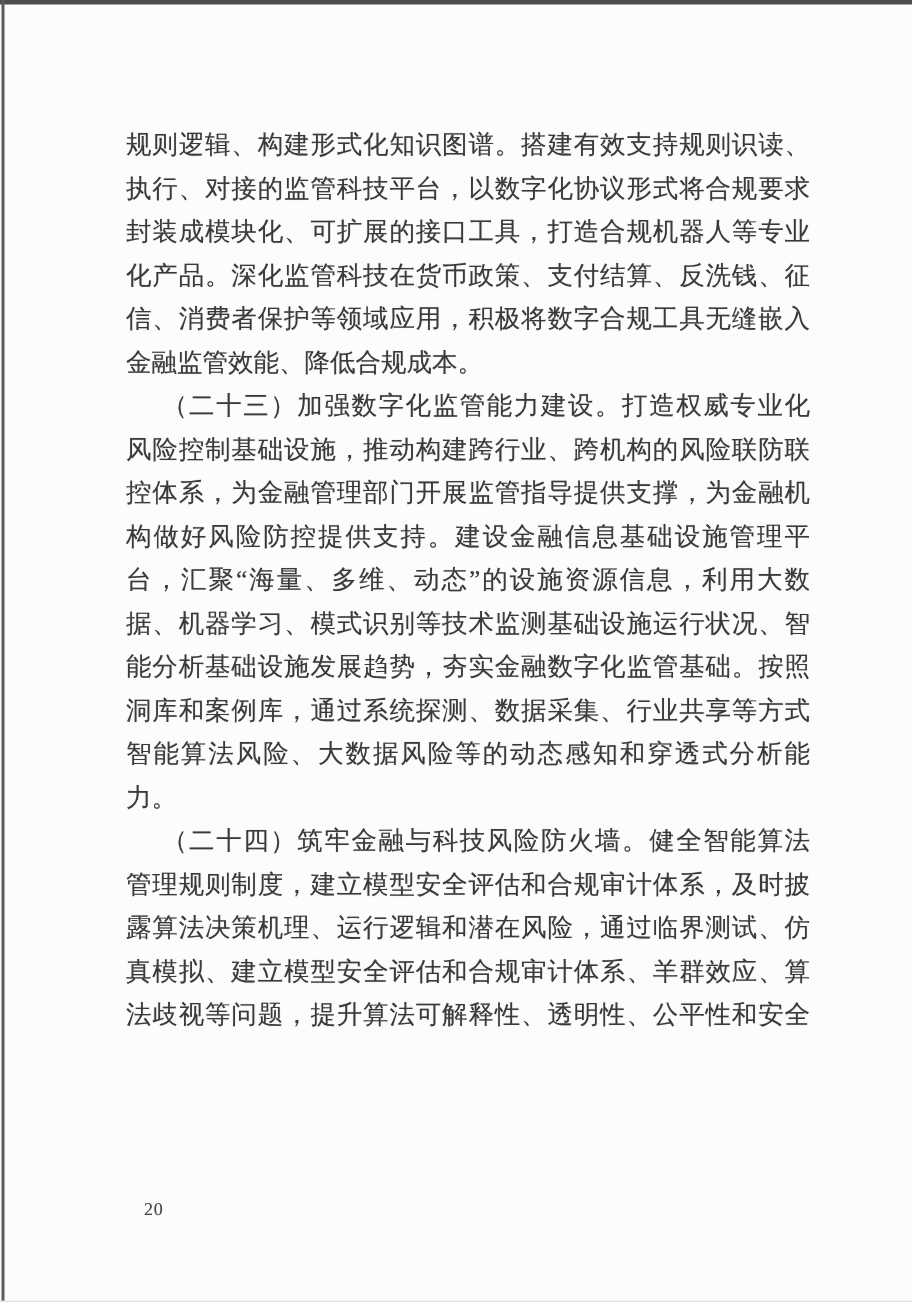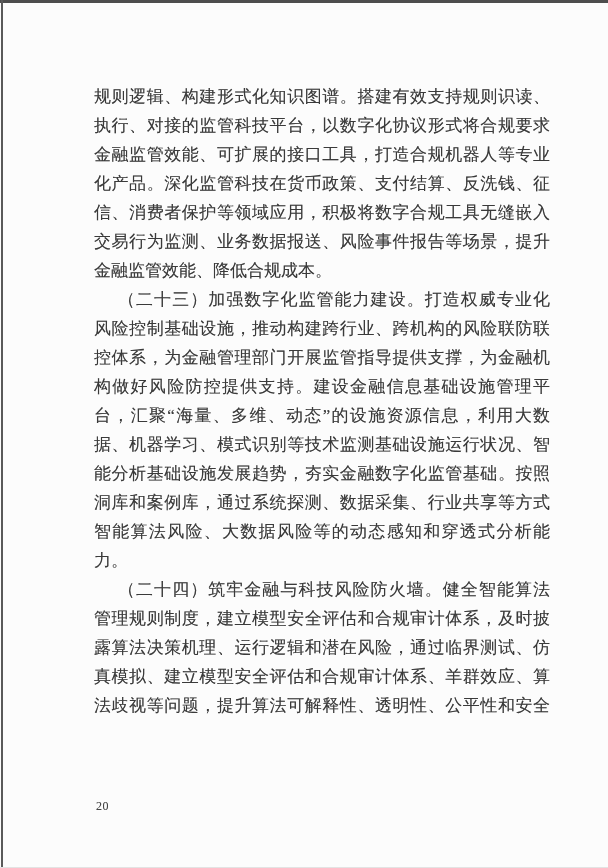--- a/index.html
+++ b/index.html
@@ -31,21 +31,21 @@
   }
   .edge-bottom-shade {
     position: absolute;
     left: 0; bottom: 0;
     width: 608px; height: 1px;
     background: #e3e3e3;
   }
   .text-block {
     position: absolute;
     top: 82px;
-    left: 94px;
+    left: 84px;
     width: 456px;
   }
   .text-line {
     height: 29px;
     line-height: 29px;
     font-size: 17px;
     color: #3a3a3a;
     text-shadow: 0 0 0.6px rgba(70,70,70,0.45);
     text-align: justify;
     text-align-last: justify;
@@ -73,24 +73,23 @@
 <body>
 
 <div class="scan-page">
   <div class="edge-top"></div>
   <div class="edge-left"></div>
   <div class="edge-bottom-shade"></div>
 
   <div class="text-block" id="text-block">
       <div class="text-line">规则逻辑、构建形式化知识图谱。搭建有效支持规则识读、</div>
       <div class="text-line">执行、对接的监管科技平台，以数字化协议形式将合规要求</div>
-      <div class="text-line">金融监管效能、可扩展的接口工具，打造合规机器人等专业</div>
+      <div class="text-line">封装成模块化、可扩展的接口工具，打造合规机器人等专业</div>
       <div class="text-line">化产品。深化监管科技在货币政策、支付结算、反洗钱、征</div>
       <div class="text-line">信、消费者保护等领域应用，积极将数字合规工具无缝嵌入</div>
-      <div class="text-line">交易行为监测、业务数据报送、风险事件报告等场景，提升</div>
       <div class="text-line flush">金融监管效能、降低合规成本。</div>
       <div class="text-line indent">（二十三）加强数字化监管能力建设。打造权威专业化</div>
       <div class="text-line">风险控制基础设施，推动构建跨行业、跨机构的风险联防联</div>
       <div class="text-line">控体系，为金融管理部门开展监管指导提供支撑，为金融机</div>
       <div class="text-line">构做好风险防控提供支持。建设金融信息基础设施管理平</div>
       <div class="text-line">台，汇聚“海量、多维、动态”的设施资源信息，利用大数</div>
       <div class="text-line">据、机器学习、模式识别等技术监测基础设施运行状况、智</div>
       <div class="text-line">能分析基础设施发展趋势，夯实金融数字化监管基础。按照</div>
       <div class="text-line">洞库和案例库，通过系统探测、数据采集、行业共享等方式</div>
       <div class="text-line">智能算法风险、大数据风险等的动态感知和穿透式分析能</div>

